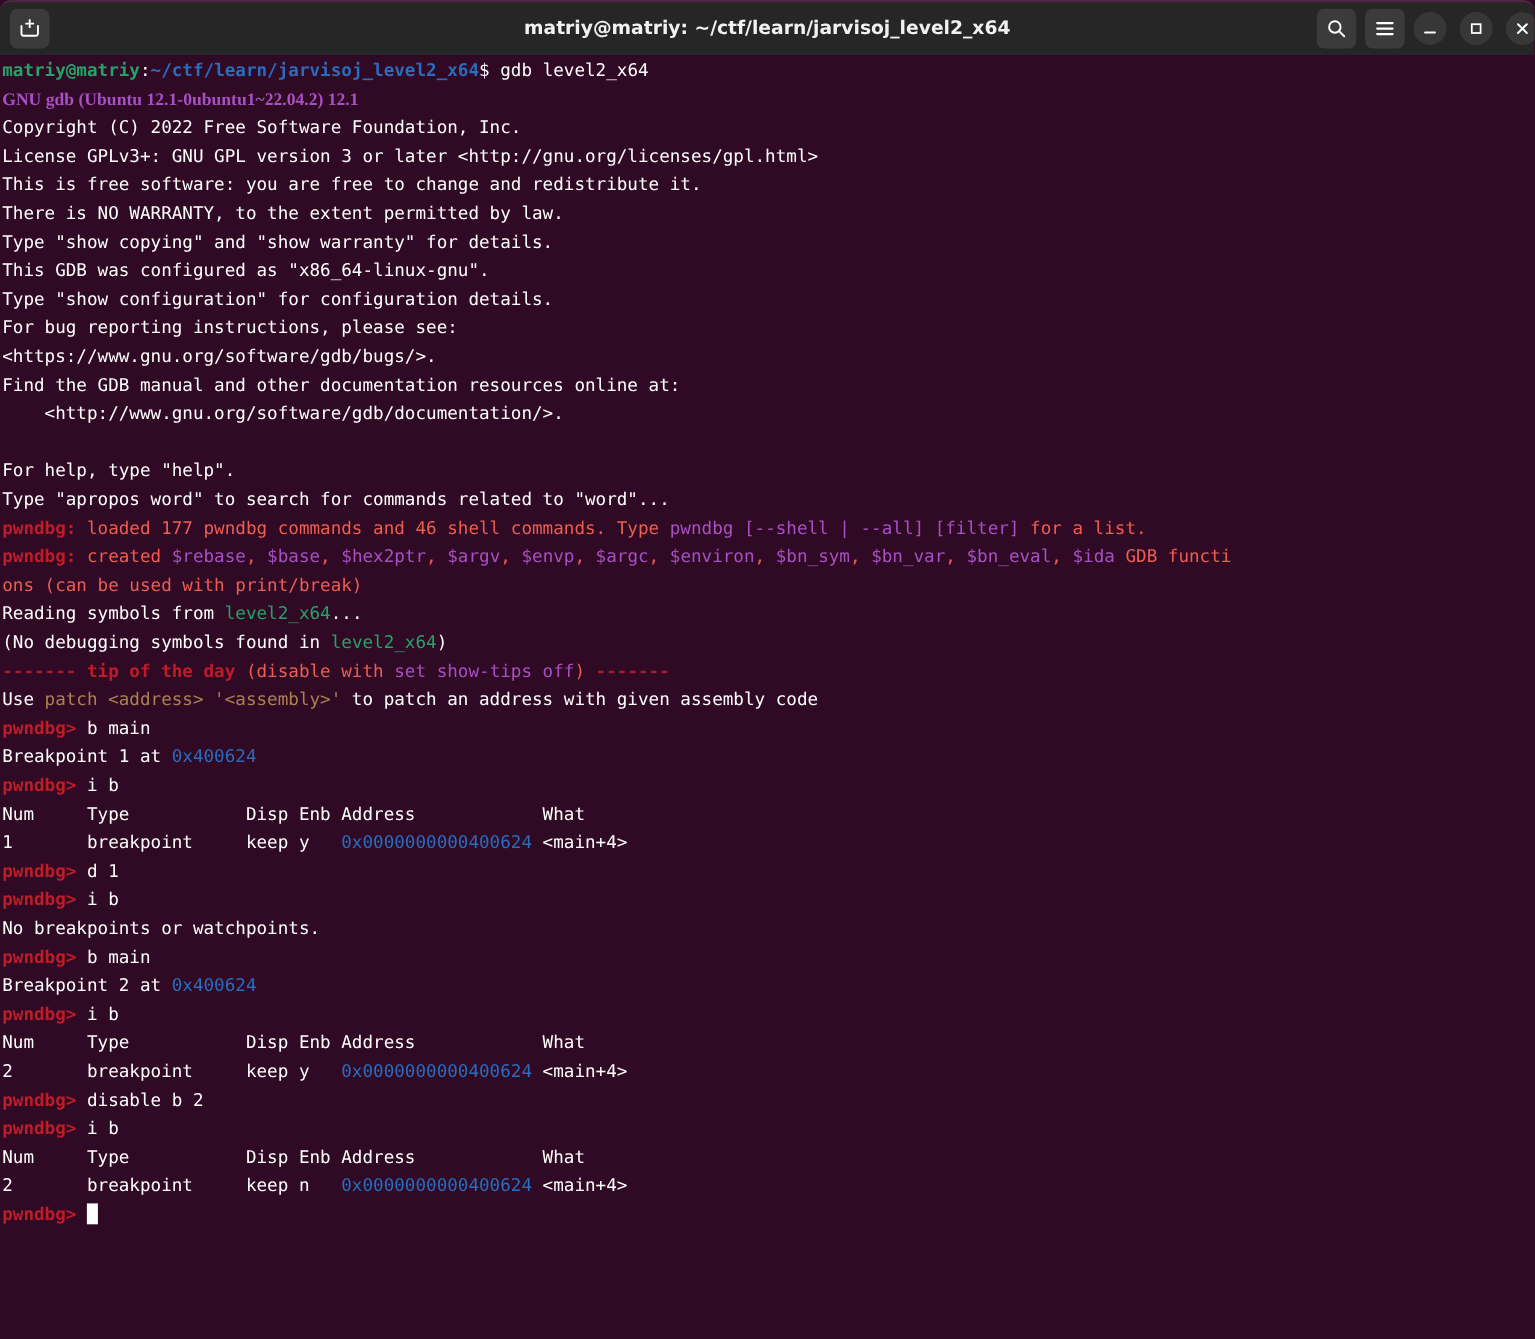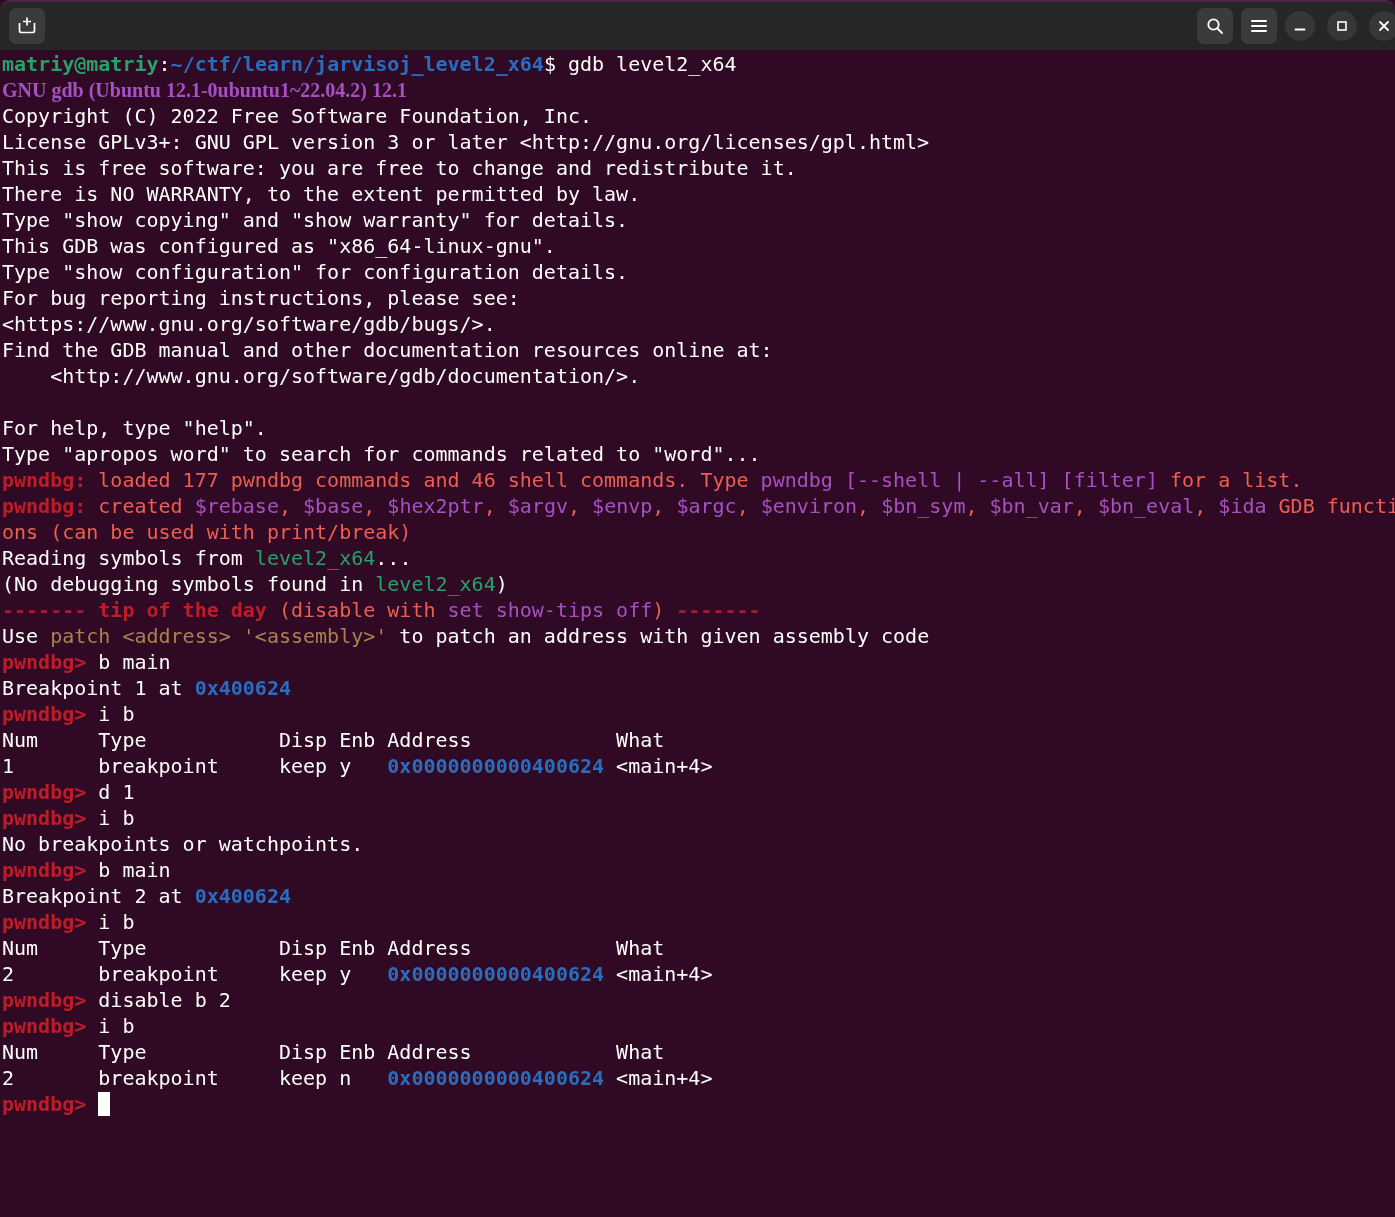--- a/index.html
+++ b/index.html
@@ -46,28 +46,28 @@
 
   
   .terminal{
     position:absolute;top:50px;left:0;right:0;bottom:0;
     background:var(--background);
     overflow:hidden;
   }
   .term-pre{
     margin:0;padding:1px 0 0 2px;
     font-family:"DejaVu Sans Mono","Liberation Mono",monospace;
-    font-size:20px;line-height:26px;
+    font-size:16px;line-height:26px;
     white-space:pre;color:var(--foreground);
   }
   .line{height:26px;}
   .c-w{color:var(--foreground);}
   .c-g{color:var(--green);}
   .c-gb{color:var(--green);font-weight:bold;}
-  .c-b{color:var(--blue);font-weight:bold;}
+  .c-b{color:var(--blue);}
   .c-bb{color:var(--blue);font-weight:bold;}
   .c-p{color:var(--purple);}
   .c-pb{color:var(--purple);font-weight:bold;font-family:Liberation Serif, serif;}
   .c-rb{color:var(--red-bold);font-weight:bold;text-align:center;}
   .c-r{color:var(--red);}
   .c-dr{color:var(--dark-red);font-weight:bold;}
   .c-y{color:var(--tan);margin-top:20px;}
   .c-cur{background:var(--foreground);color:var(--background);}
 </style>
 </head>
@@ -76,20 +76,21 @@
 <div class="window">
 
   <div class="titlebar">
     <div class="tb-btn newtab-btn">
       <svg class="tb-icon" width="22" height="20" viewBox="0 0 22 20">
         <path d="M3.5 7 v7.5 a2 2 0 0 0 2 2 h11 a2 2 0 0 0 2-2 V7" fill="none" stroke="#ffffff" stroke-width="1.7"></path>
         <path d="M11 1.5 v8 M7 5.5 h8" fill="none" stroke="#ffffff" stroke-width="1.7"></path>
       </svg>
     </div>
 
+    <div class="titlebar-title">matriy@matriy: ~/ctf/learn/jarvisoj_level2_x64</div>
 
     <div class="right-group">
       <div class="tb-btn">
         <svg class="tb-icon" width="20" height="20" viewBox="0 0 20 20">
           <circle cx="8.5" cy="8.5" r="5.2" fill="none" stroke="#ffffff" stroke-width="1.8"></circle>
           <path d="M12.5 12.5 L17 17" stroke="#ffffff" stroke-width="1.8" stroke-linecap="round"></path>
         </svg>
       </div>
       <div class="tb-btn">
         <svg class="tb-icon" width="18" height="16" viewBox="0 0 18 16">

